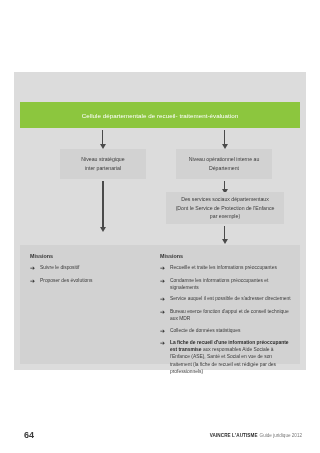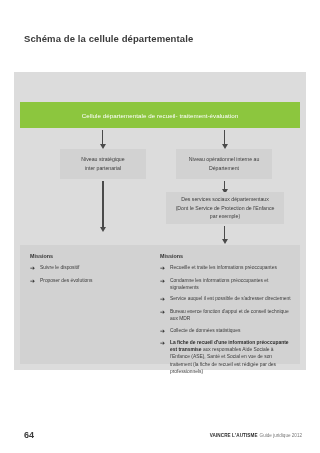--- a/index.html
+++ b/index.html
@@ -153,21 +153,20 @@
     white-space: nowrap;
   }
   .footer-right .brand { font-weight: 700; color: #2b2b2b; letter-spacing: 0.1px; }
   .footer-right .sub { color: #7a7a7a; margin-left: 2px; }
 </style>
 </head>
 <body>
 
 <div id="page">
 
-  <div class="page-title">Schéma de la cellule départementale</div>
 
   <div class="diagram-panel">
 
     <div class="green-banner">
       <span class="txt">Cellule départementale de recueil- traitement-évaluation</span>
     </div>
 
     <div class="arrow" id="arrow-green-left"></div>
     <div class="arrow" id="arrow-green-right"></div>
 

